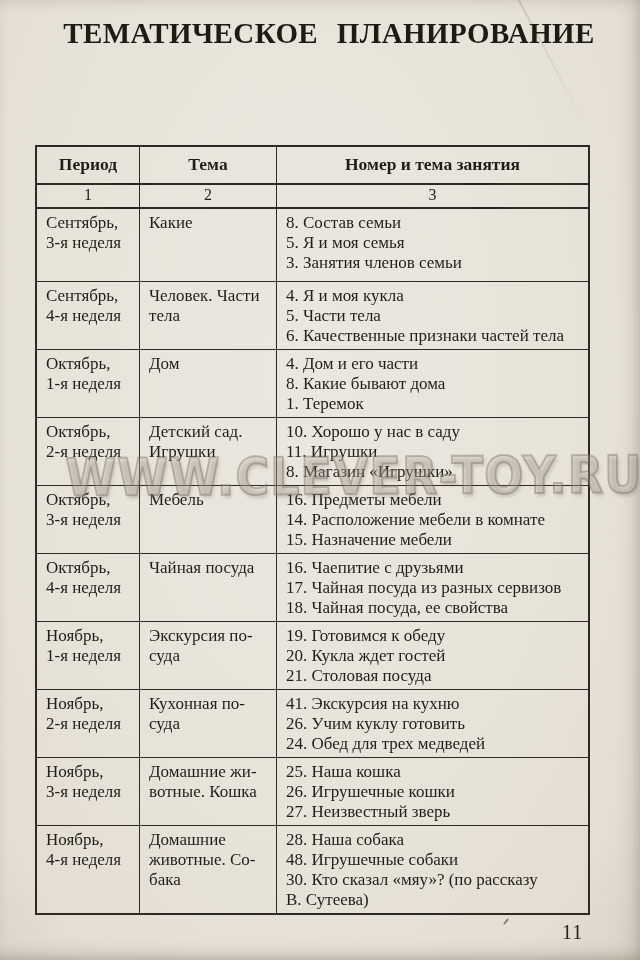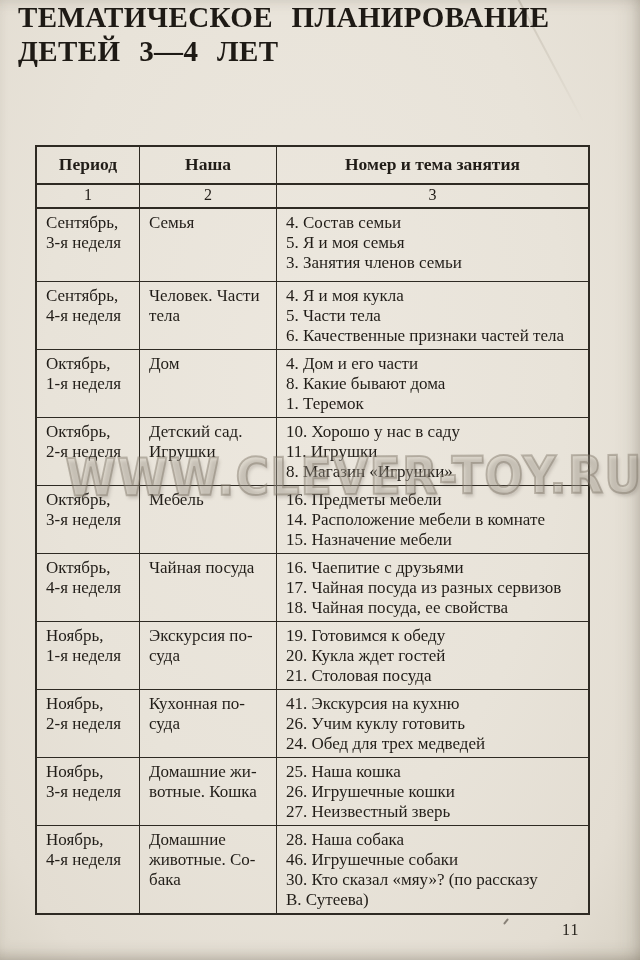--- a/index.html
+++ b/index.html
@@ -21,22 +21,22 @@
   .crease{
     position:absolute;top:-18px;left:548px;width:2px;height:150px;
     background:linear-gradient(to bottom, rgba(130,120,102,.28), rgba(130,120,102,0));
     transform:rotate(-28deg);
   }
   .scan-tick{
     position:absolute;left:505px;top:918px;width:2px;height:7px;
     background:rgba(60,52,44,.55);transform:rotate(38deg);border-radius:1px;
   }
   .title{
-    position:absolute;top:0;left:0;right:0;
-    text-align:left;font-weight:bold;
+    position:absolute;top:16px;left:0;right:0;
+    text-align:center;font-weight:bold;
     font-size:29px;line-height:34px;
     letter-spacing:.4px;word-spacing:11px;
     color:#1e1a15;
     margin-left:18px;
   }
   table.planning{
     position:absolute;left:35px;top:145px;width:555px;
     border-collapse:collapse;table-layout:fixed;
     color:#211d18;
   }
@@ -70,55 +70,54 @@
     font-family:"DejaVu Sans", sans-serif;font-weight:bold;
     font-size:46px;line-height:48px;letter-spacing:1px;
     color:rgba(190,183,170,.30);
     -webkit-text-stroke:1.8px rgba(118,110,96,.42);
     text-shadow:2px 3px 3px rgba(95,88,76,.22);
     transform:scaleY(1.12) rotate(-.3deg);
     pointer-events:none;z-index:5;
   }
   .page-number{
     position:absolute;left:562px;top:921px;
-    font-size:16px;color:#26221c;letter-spacing:1px;
+    font-size:20px;color:#26221c;letter-spacing:1px;
   }
 </style>
 </head>
 <body>
 
 <div class="page">
 
   <div class="crease"></div>
 
   <header class="title">
     <div>ТЕМАТИЧЕСКОЕ ПЛАНИРОВАНИЕ</div>
-    <div>ДЕТЕЙ 3—4 ЛЕТ</div>
   </header>
 
   <table class="planning">
     <thead>
       <tr class="head-row">
         <th class="col-period">Период</th>
-        <th class="col-theme">Наша</th>
+        <th class="col-theme">Тема</th>
         <th class="col-lessons">Номер и тема занятия</th>
       </tr>
       <tr class="num-row">
         <td>1</td>
         <td>2</td>
         <td>3</td>
       </tr>
     </thead>
     <tbody>
   <tr class="data-row">
     <td class="period">Сентябрь,
 3-я неделя</td>
-    <td class="theme">Семья</td>
-    <td class="lessons">
-            <div class="lesson">4. Состав семьи</div>
+    <td class="theme">Какие</td>
+    <td class="lessons">
+            <div class="lesson">8. Состав семьи</div>
             <div class="lesson">5. Я и моя семья</div>
             <div class="lesson">3. Занятия членов семьи</div>
           </td>
   </tr>
 
   <tr class="data-row">
     <td class="period">Сентябрь,
 4-я неделя</td>
     <td class="theme">Человек. Части
 тела</td>
@@ -211,21 +210,21 @@
   </tr>
 
   <tr class="data-row">
     <td class="period">Ноябрь,
 4-я неделя</td>
     <td class="theme">Домашние
 животные. Со-
 бака</td>
     <td class="lessons">
             <div class="lesson">28. Наша собака</div>
-            <div class="lesson">46. Игрушечные собаки</div>
+            <div class="lesson">48. Игрушечные собаки</div>
             <div class="lesson">30. Кто сказал «мяу»? (по рассказу
 В. Сутеева)</div>
           </td>
   </tr>
 </tbody>
   </table>
 
   <div class="watermark">WWW.CLEVER-TOY.RU</div>
 
   <div class="scan-tick"></div>

